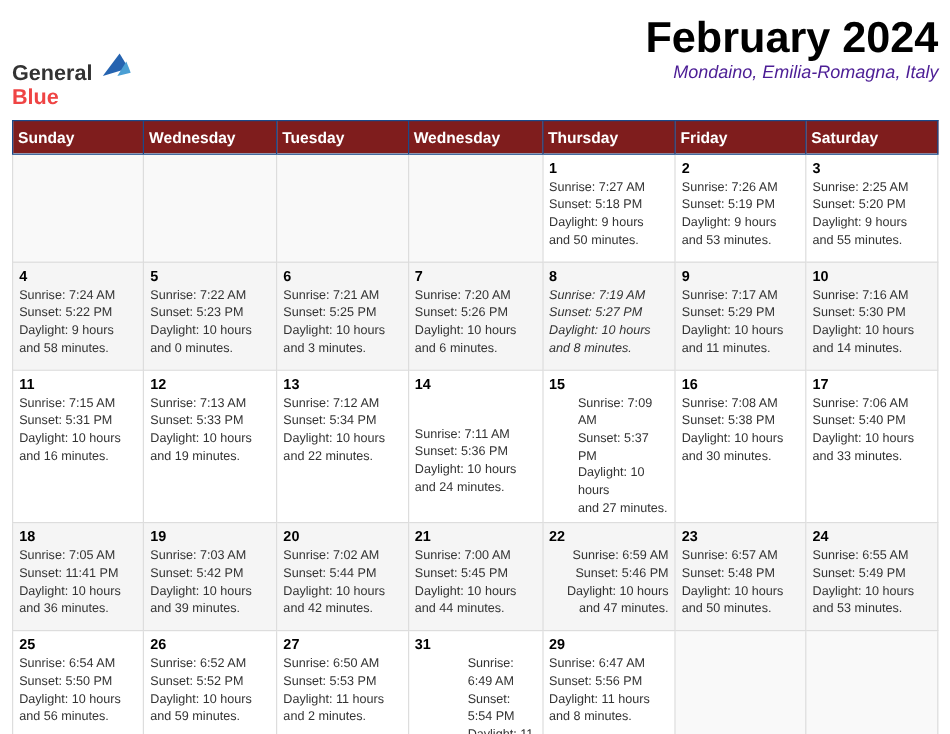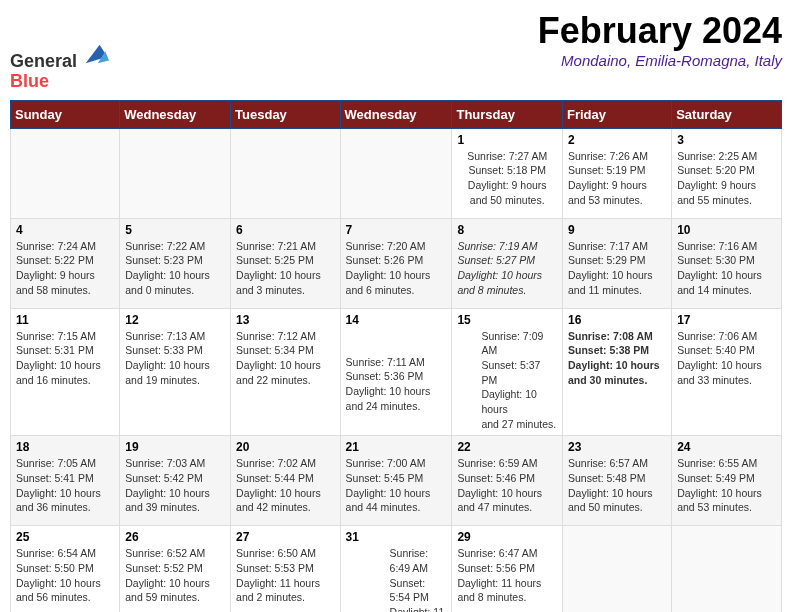--- a/index.html
+++ b/index.html
@@ -129,21 +129,21 @@
       </tr>
   </thead>
   <tbody id="calendar-body">
   <tr>
         <td class="empty-cell"></td>
         <td class="empty-cell"></td>
         <td class="empty-cell"></td>
         <td class="empty-cell"></td>
         <td>
           <span class="day-num">1</span>
-          <div class="day-info" style="white-space: pre-line; text-align: center;">Sunrise: 7:27 AM
+          <div class="day-info" style="white-space: pre-line;">Sunrise: 7:27 AM
 Sunset: 5:18 PM
 Daylight: 9 hours
 and 50 minutes.</div>
         </td>
         <td>
           <span class="day-num">2</span>
           <div class="day-info" style="white-space: pre-line;">Sunrise: 7:26 AM
 Sunset: 5:19 PM
 Daylight: 9 hours
 and 53 minutes.</div>
@@ -238,38 +238,38 @@
         </td>
         <td>
           <span class="day-num">15</span>
           <div class="day-info" style="white-space: pre-line; margin-left: 24px;">Sunrise: 7:09 AM
 Sunset: 5:37 PM
 Daylight: 10 hours
 and 27 minutes.</div>
         </td>
         <td>
           <span class="day-num">16</span>
-          <div class="day-info" style="white-space: pre-line; font-weight: bold;">Sunrise: 7:08 AM
+          <div class="day-info" style="white-space: pre-line;">Sunrise: 7:08 AM
 Sunset: 5:38 PM
 Daylight: 10 hours
 and 30 minutes.</div>
         </td>
         <td>
           <span class="day-num">17</span>
           <div class="day-info" style="white-space: pre-line;">Sunrise: 7:06 AM
 Sunset: 5:40 PM
 Daylight: 10 hours
 and 33 minutes.</div>
         </td>
       </tr>
       <tr>
         <td>
           <span class="day-num">18</span>
           <div class="day-info" style="white-space: pre-line;">Sunrise: 7:05 AM
-Sunset: 5:41 PM
+Sunset: 11:41 PM
 Daylight: 10 hours
 and 36 minutes.</div>
         </td>
         <td>
           <span class="day-num">19</span>
           <div class="day-info" style="white-space: pre-line;">Sunrise: 7:03 AM
 Sunset: 5:42 PM
 Daylight: 10 hours
 and 39 minutes.</div>
         </td>
@@ -282,21 +282,21 @@
         </td>
         <td>
           <span class="day-num">21</span>
           <div class="day-info" style="white-space: pre-line;">Sunrise: 7:00 AM
 Sunset: 5:45 PM
 Daylight: 10 hours
 and 44 minutes.</div>
         </td>
         <td>
           <span class="day-num">22</span>
-          <div class="day-info" style="white-space: pre-line;">Sunrise: 6:59 AM
+          <div class="day-info" style="white-space: pre-line; text-align: right;">Sunrise: 6:59 AM
 Sunset: 5:46 PM
 Daylight: 10 hours
 and 47 minutes.</div>
         </td>
         <td>
           <span class="day-num">23</span>
           <div class="day-info" style="white-space: pre-line;">Sunrise: 6:57 AM
 Sunset: 5:48 PM
 Daylight: 10 hours
 and 50 minutes.</div>

